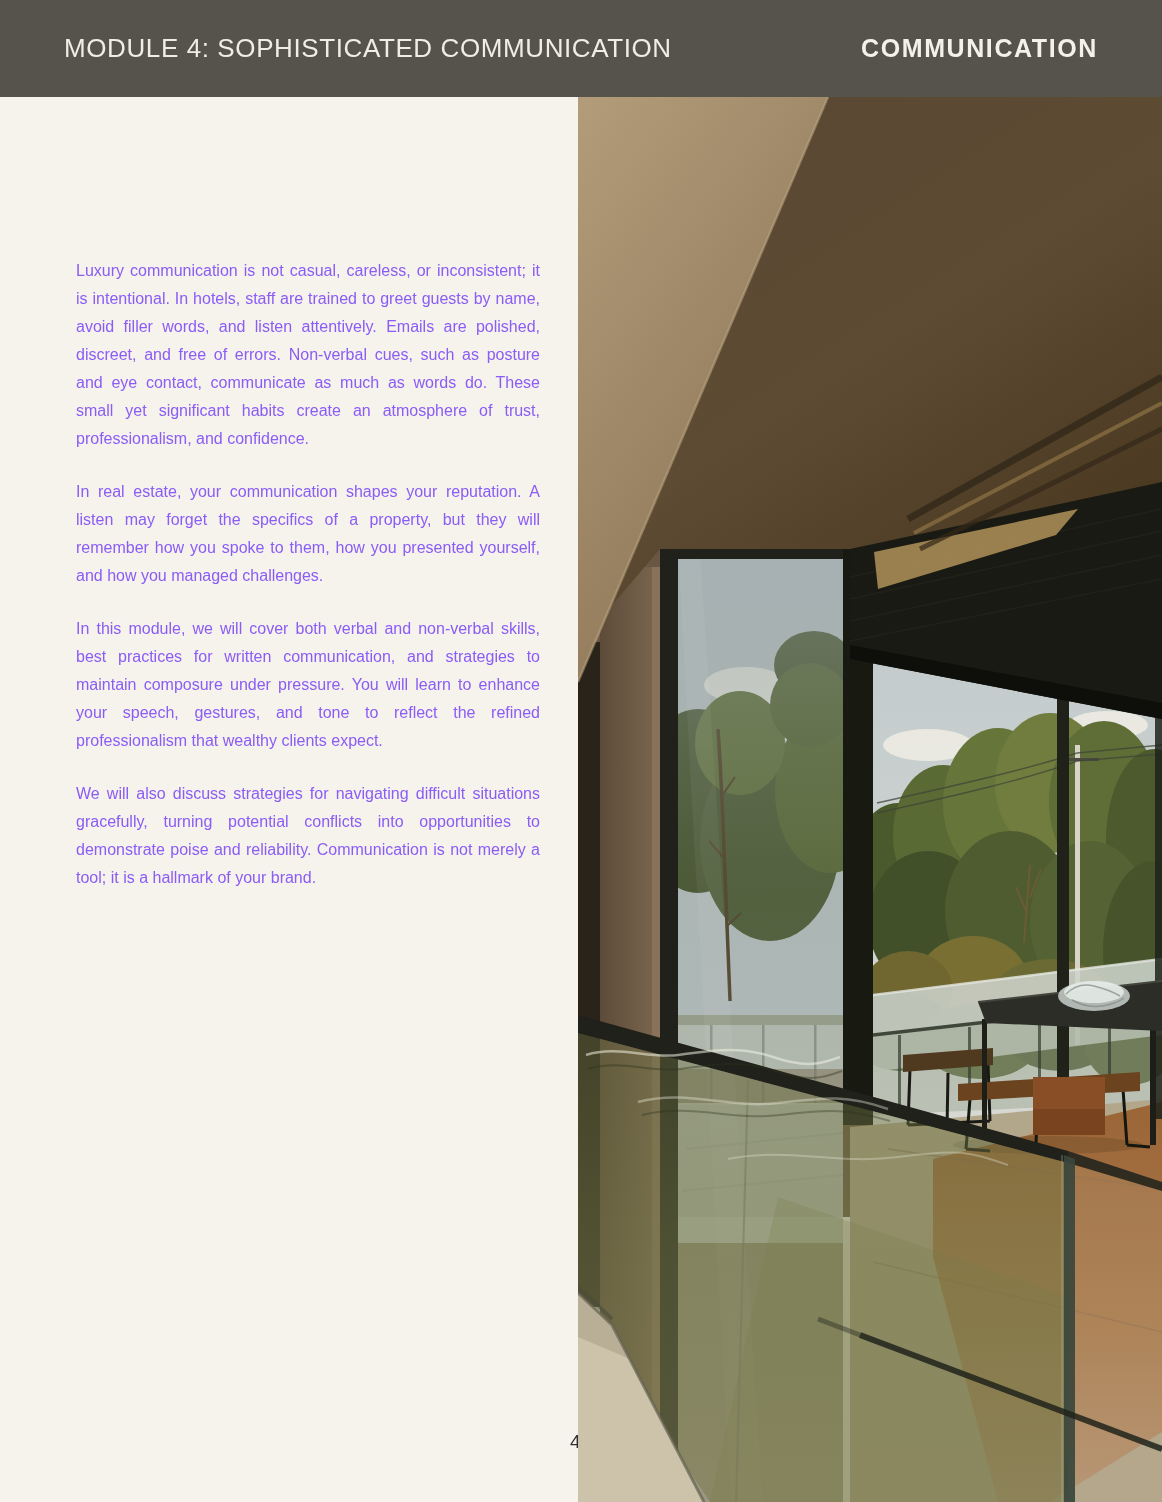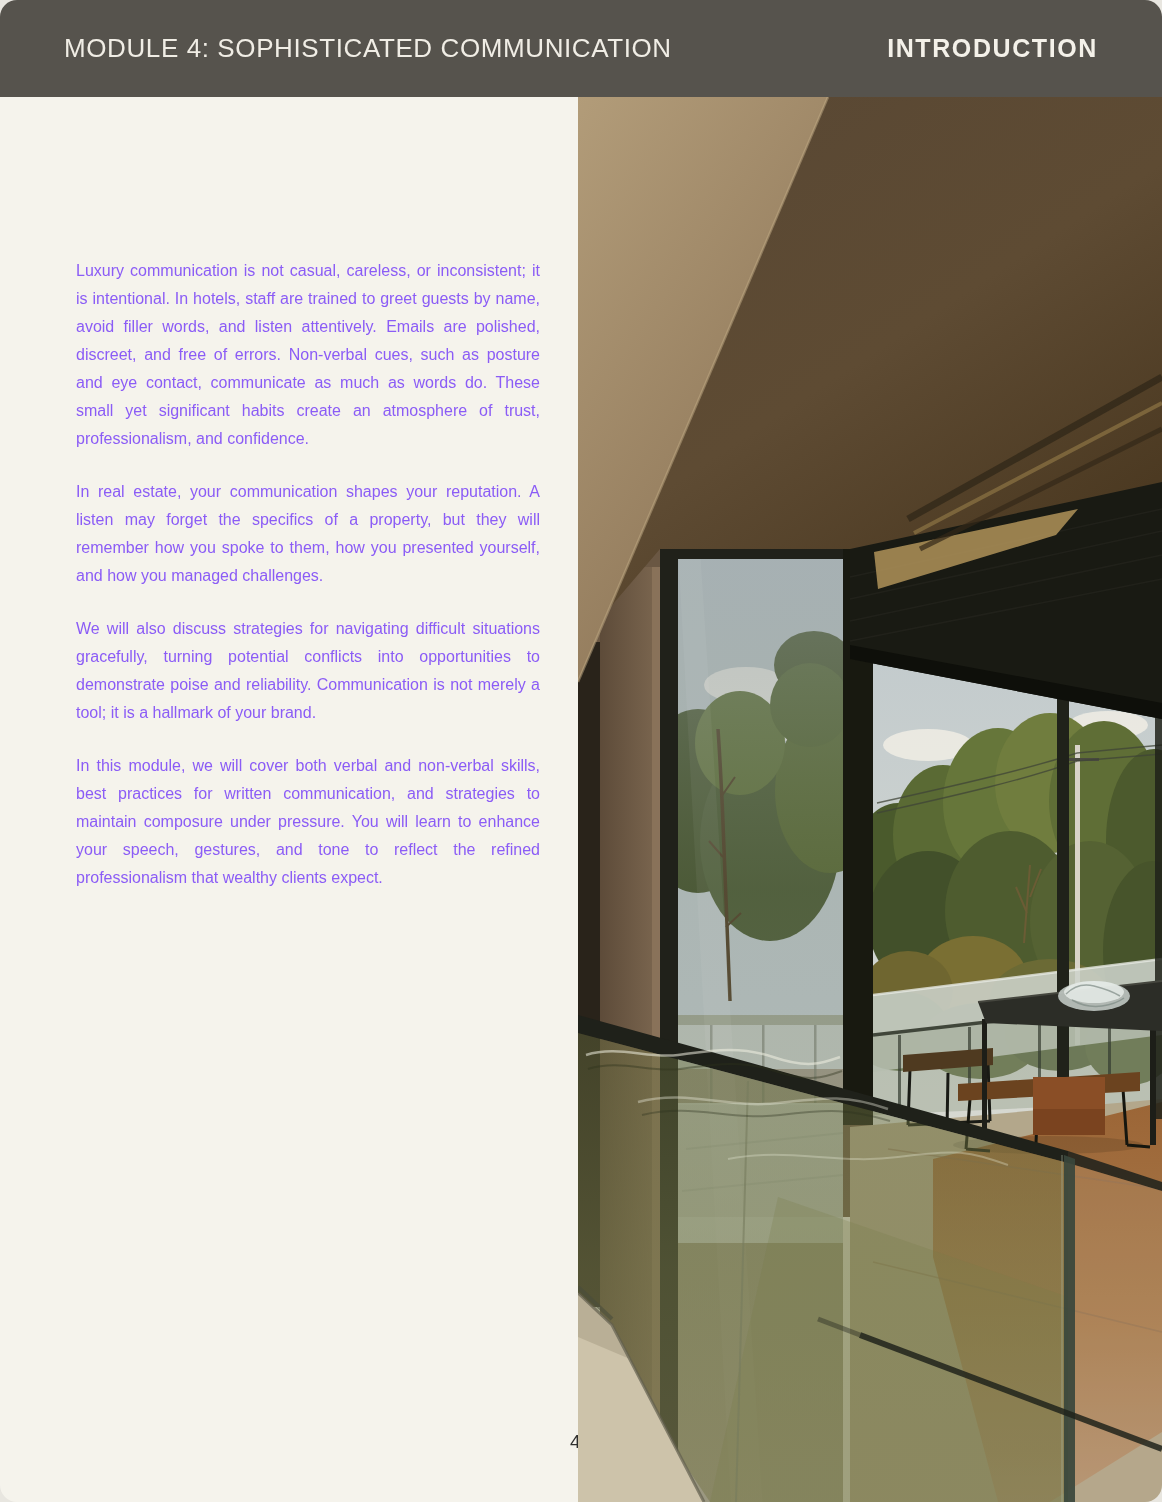--- a/index.html
+++ b/index.html
@@ -2,21 +2,20 @@
 <html><head>
 <meta charset="utf-8">
 <style>
   html,body{margin:0;padding:0;background:#e8e6e0;}
   .page{
     position:relative;
     width:1162px;height:1502px;
     background:#f5f3ec;
     overflow:hidden;
     font-family:"Liberation Sans",sans-serif;
-    border-radius:17px;
   }
   
   .header{
     position:absolute;left:0;top:0;width:1162px;height:97px;
     background:#56534d;
     display:flex;align-items:center;justify-content:space-between;
     box-sizing:border-box;
     padding:0 64px;
     z-index:3;
   }
@@ -61,28 +60,28 @@
   }
   .photo svg{display:block;width:584px;height:1405px;}
 </style>
 </head>
 <body>
 
 <div class="page">
 
   <div class="header">
     <div class="module-title">MODULE 4: SOPHISTICATED COMMUNICATION</div>
-    <div class="section-title">INTRODUCTION</div>
+    <div class="section-title">COMMUNICATION</div>
   </div>
 
   <div class="content">
     <p>Luxury communication is not casual, careless, or inconsistent; it is intentional. In hotels, staff are trained to greet guests by name, avoid filler words, and listen attentively. Emails are polished, discreet, and free of errors. Non-verbal cues, such as posture and eye contact, communicate as much as words do. These small yet significant habits create an atmosphere of trust, professionalism, and confidence.</p>
     <p>In real estate, your communication shapes your reputation. A listen may forget the specifics of a property, but they will remember how you spoke to them, how you presented yourself, and how you managed challenges.</p>
+    <p>In this module, we will cover both verbal and non-verbal skills, best practices for written communication, and strategies to maintain composure under pressure. You will learn to enhance your speech, gestures, and tone to reflect the refined professionalism that wealthy clients expect.</p>
     <p>We will also discuss strategies for navigating difficult situations gracefully, turning potential conflicts into opportunities to demonstrate poise and reliability. Communication is not merely a tool; it is a hallmark of your brand.</p>
-    <p>In this module, we will cover both verbal and non-verbal skills, best practices for written communication, and strategies to maintain composure under pressure. You will learn to enhance your speech, gestures, and tone to reflect the refined professionalism that wealthy clients expect.</p>
   </div>
 
   <div class="page-number">4</div>
 
   <div class="photo" role="img" aria-label="Modern hillside house with floor-to-ceiling glass walls, a glass balustrade and a wooden terrace with a dark table and benches overlooking a forested valley">
     <svg viewBox="0 0 584 1405" preserveAspectRatio="none">
       <defs>
         <linearGradient id="skyG" x1="0" y1="0" x2="0" y2="1">
           <stop offset="0" stop-color="#c3cbcd"></stop>
             <stop offset="0.6" stop-color="#cfd4d0"></stop>

